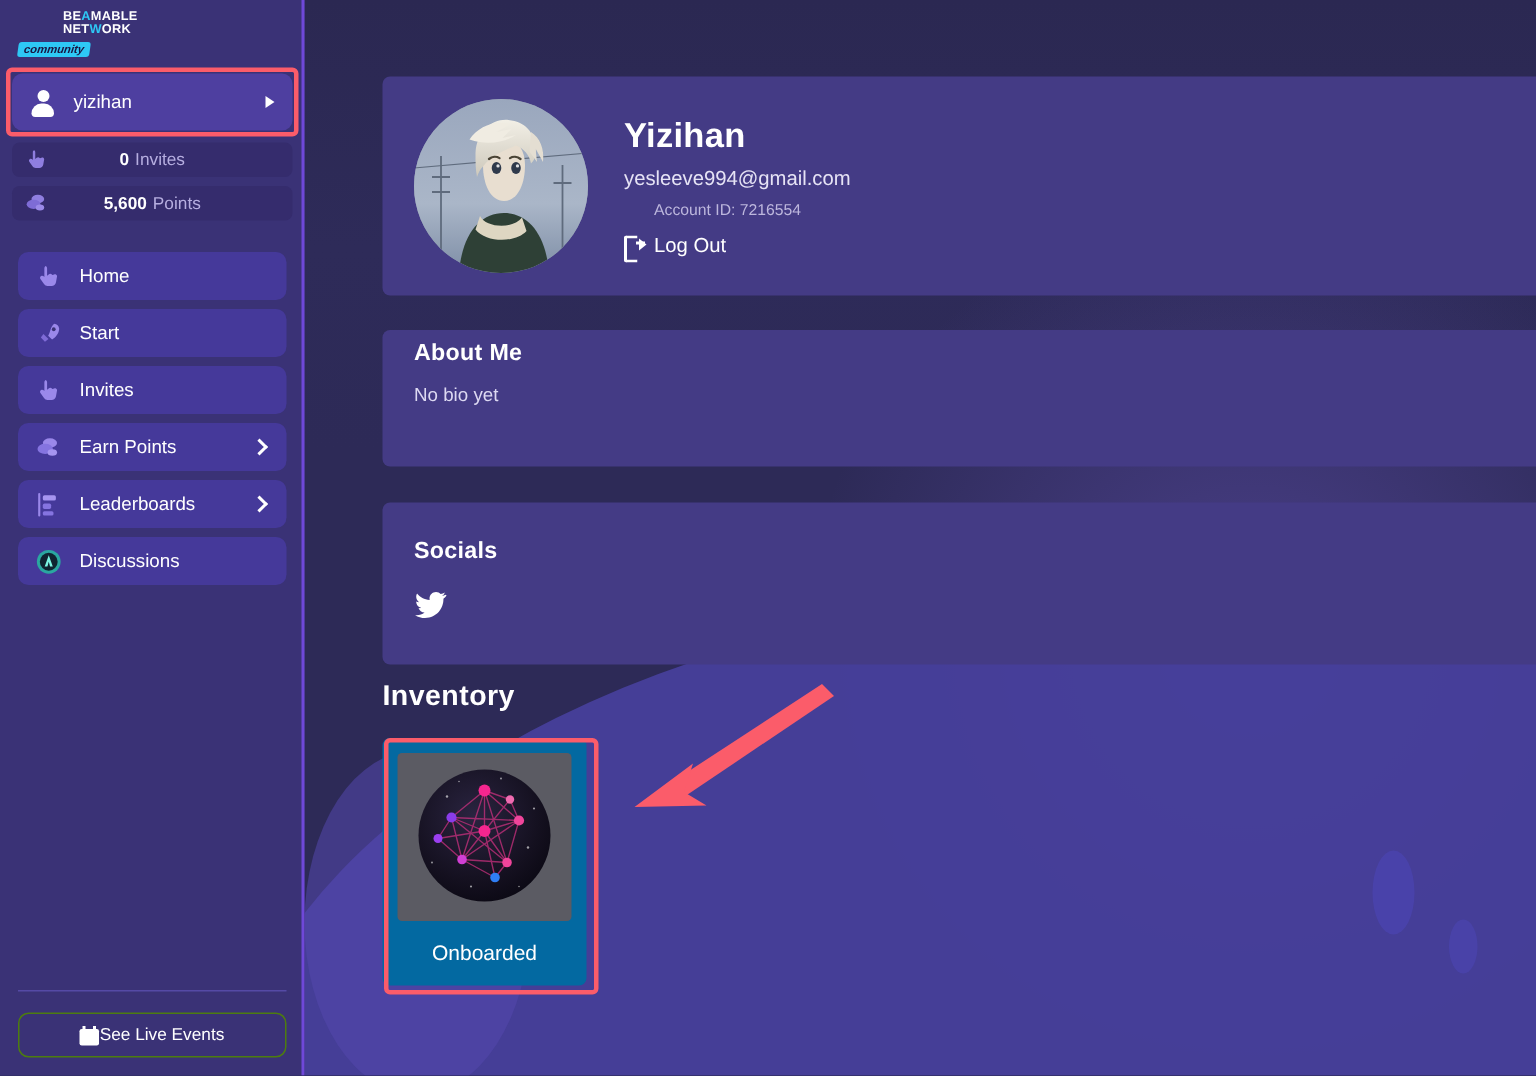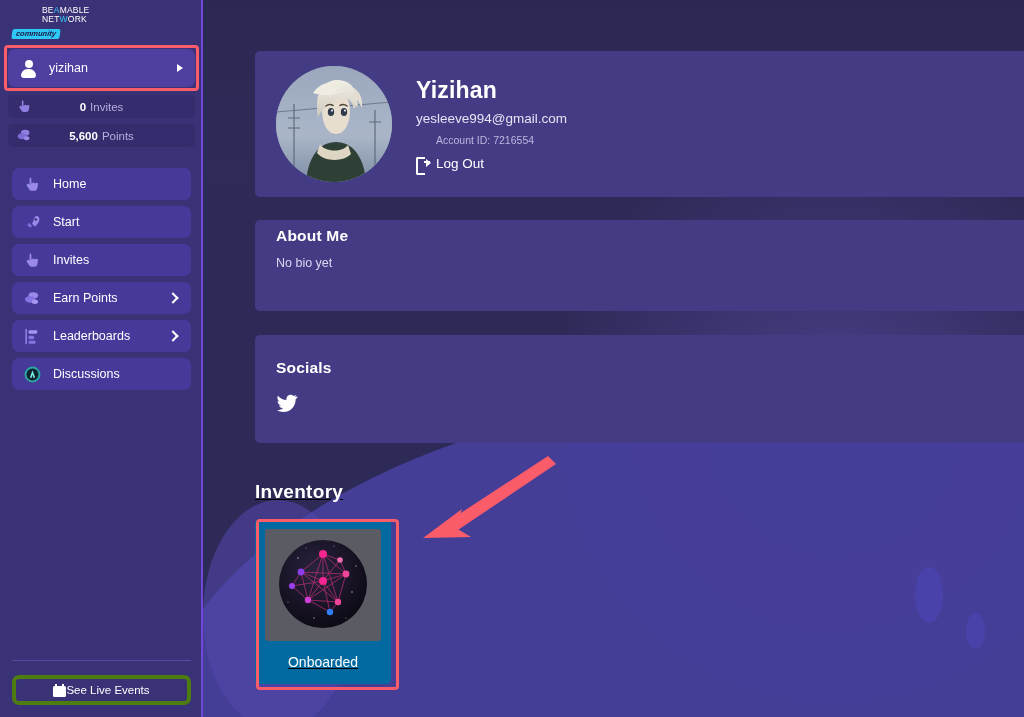--- a/index.html
+++ b/index.html
@@ -32,21 +32,21 @@
   .logo-wrap {
     height: 44px; padding: 6px 0 0 12px;
     display: flex; align-items: flex-start;
   }
   .logo {
     width: 56px;
     line-height: 1.0;
     user-select: none;
   }
   .logo-l1, .logo-l2 {
-    font-size: 8.5px; font-weight: normal; letter-spacing: .2px;
+    font-size: 8.5px; font-weight: bold; letter-spacing: .2px;
     color: #ffffff; white-space: nowrap; padding-left: 30px;
   }
   .logo-l1 .hl, .logo-l2 .hl { color: #2ec8f5; }
   .logo-badge {
     margin-top: 2px;
     display: inline-block;
     background: #2ec8f5;
     color: #1a1440;
     font-size: 7.5px; font-style: italic; font-weight: bold;
     padding: 1px 4px; border-radius: 2px;
@@ -126,21 +126,21 @@
     transform: rotate(45deg);
     margin-right: 2px;
   }
 
   
   .side-spacer { flex: 1; }
   .side-footer { padding: 0 12px 12px 12px; }
   .side-sep { height: 1px; background: #554aa5; margin-bottom: 14px; }
   .live-btn {
     height: 30px; border-radius: 7px;
-    border: 4px solid #4d7c0f;
+    border: 1px solid #4d7c0f;
     display: flex; align-items: center; justify-content: center;
     gap: 0; cursor: pointer; background: transparent;
     width: 100%;
   }
   .live-btn .lbl { color: #fff; font-size: 11.5px; }
   .cal-ico { width: 13px; height: 13px; position: relative; }
   .cal-ico::before {
     content: ""; position: absolute; inset: 2px 0 0 0;
     background: #fff; border-radius: 1.5px;
   }
@@ -242,21 +242,21 @@
   .logout-lbl { color: #fff; font-size: 13.5px; }
 
   .card.about { margin-top: 23px; height: 91px; padding: 7px 0 0 21px; }
   .card.socials { margin-top: 24px; height: 108px; padding: 24px 0 0 21px; }
   .card-title { color: #fff; font-size: 15.5px; font-weight: bold; letter-spacing: .2px; }
   .card-body { color: #ddd9f2; font-size: 12.5px; margin-top: 11px; }
   .socials-row { margin-top: 17px; display: flex; gap: 14px; }
   .tw-ico { width: 22px; height: 19px; cursor: pointer; }
 
   
-  .inventory { margin-top: 38px; padding-left: 52px; text-decoration: underline; }
+  .inventory { margin-top: 11px; padding-left: 52px; }
   .inv-title { color: #fff; font-size: 19px; font-weight: bold; letter-spacing: .3px; }
   .inv-grid { margin-top: 16px; display: flex; gap: 14px; }
   .inv-card {
     position: relative;
     width: 136px;
     background: #0369a1;
     border-radius: 5px;
     padding: 10px 10px 14px 10px;
     cursor: pointer;
   }

